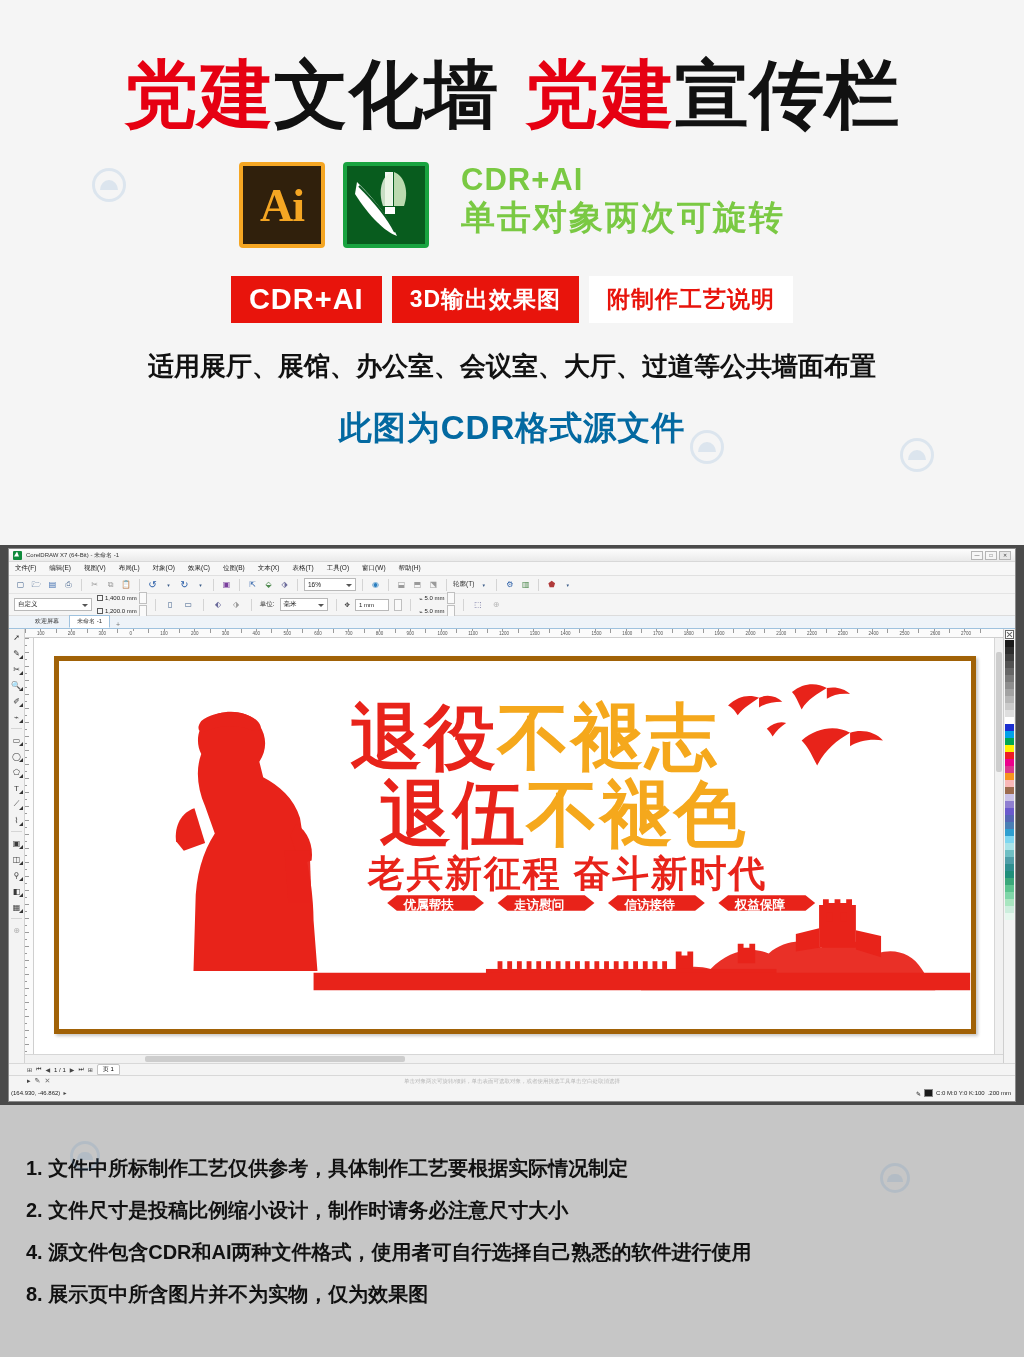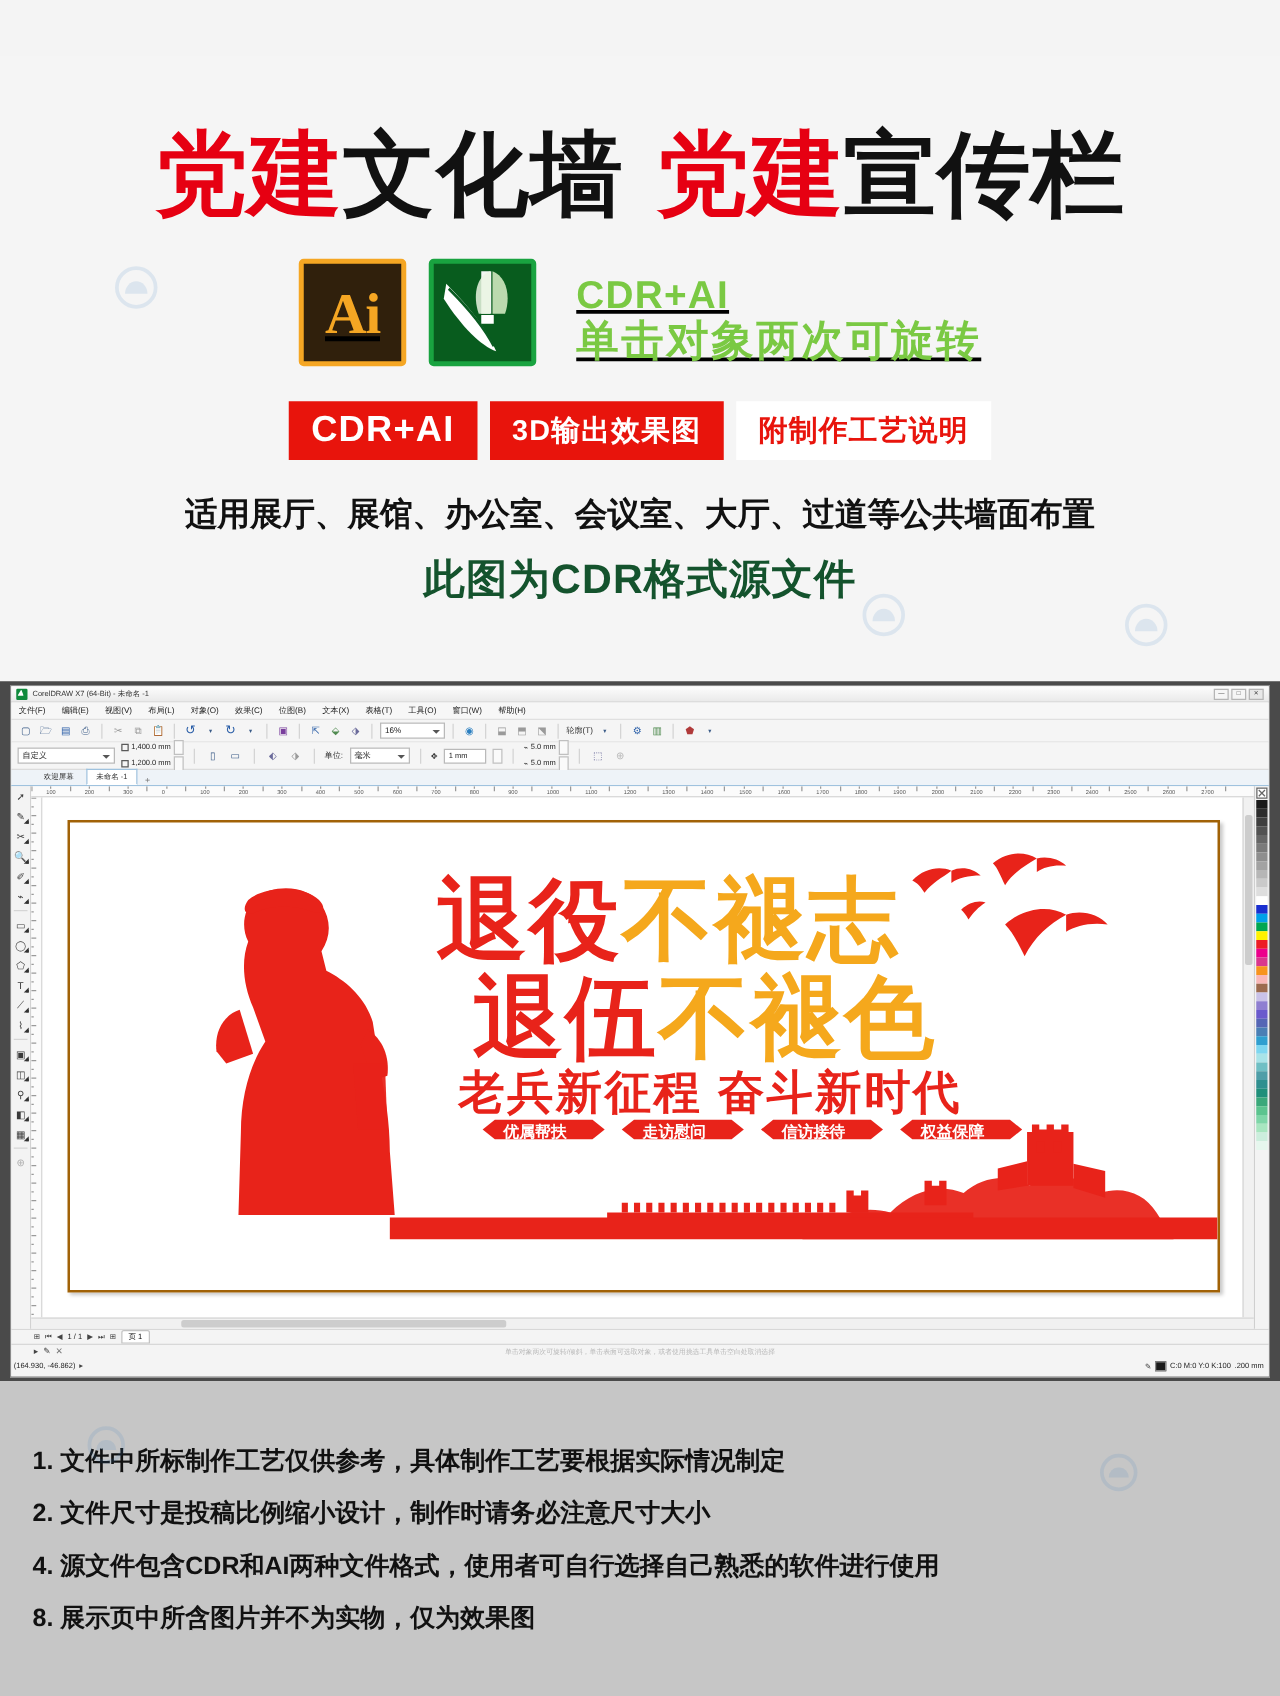--- a/index.html
+++ b/index.html
@@ -8,29 +8,29 @@
     font-family: "Liberation Sans", "DejaVu Sans", sans-serif;
     background:#f4f4f4; position:relative; overflow:hidden;
   }
 
   
   .promo { width:1024px; height:545px; background:#f5f5f5; position:relative; }
 
   .promo-title {
     text-align:center; padding-top:58px;
     font-size:74px; font-weight:bold; letter-spacing:1px;
-    white-space:nowrap; line-height:1;margin-top:45px;
+    white-space:nowrap; line-height:1;
   }
   .promo-title .red { color:#e60012; }
   .promo-title .black { color:#111; }
   .promo-title .gap { display:inline-block; width:26px; }
 
   .formats-row {
-    display:flex; align-items:flex-end; justify-content:center;
-    gap:18px; margin-top:30px;text-decoration:underline;
+    display:flex; align-items:flex-start; justify-content:center;
+    gap:18px; margin-top:30px;
   }
   .ai-icon {
     width:86px; height:86px; border:4px solid #f5a623;
     background:#30200c; border-radius:4px;
     display:flex; align-items:center; justify-content:center;
     color:#f5a623; font-size:46px; font-weight:bold;
     font-family:"Liberation Serif", serif; letter-spacing:-1px;
   }
   .cdr-icon {
     width:86px; height:86px; border:4px solid #19a340;
@@ -58,22 +58,22 @@
   .badge.solid { background:#e8140c; color:#fff; }
   .badge.hollow { background:#fff; color:#e8140c; }
   .badge.sm { font-size:23px; }
 
   .usage-line {
     text-align:center; margin-top:26px;
     font-size:26px; font-weight:bold; color:#111; letter-spacing:0px;
     white-space:nowrap;
   }
   .cdr-note {
-    text-align:center; margin-top:12px;
-    font-size:33px; font-weight:bold; color:#14532d; letter-spacing:1px;
+    text-align:center; margin-top:22px;
+    font-size:33px; font-weight:bold; color:#0369a1; letter-spacing:1px;
   }
   .wm-circ {
     position:absolute; pointer-events:none; opacity:.13;
     border-radius:50%; border:3px solid #3a7fc1;
   }
   .wm-circ::after{
     content:""; position:absolute; left:18%; top:32%;
     width:64%; height:36%; border-radius:50% 50% 0 0/100% 100% 0 0;
     background:#3a7fc1;
   }
@@ -171,21 +171,21 @@
   .canvas-row { flex:1 1 auto; display:flex; min-height:0; }
   .ruler-v { width:9px; background:#fbfbfb; border-right:1px solid #cfcfcf; position:relative; overflow:hidden; }
   .ruler-v .tick { position:absolute; left:0; height:1px; width:4px; background:#9a9a9a; }
 
   .canvas {
     flex:1 1 auto; background:#ffffff; position:relative; overflow:hidden;
   }
   .artboard {
     position:absolute; left:20px; top:18px; right:18px; bottom:20px;
     background:#fff; box-shadow:2px 2px 3px rgba(0,0,0,.22);
-    border:2px solid #a16207;
+    border:5px solid #a16207;
   }
   .art-svg { position:absolute; left:0; top:0; width:100%; height:100%; }
 
   .scroll-v { width:9px; background:#f1f1f1; border-left:1px solid #d6d6d6; position:relative; }
   .scroll-v .thumb { position:absolute; left:1px; right:1px; top:14px; height:120px; background:#cdcdcd; border-radius:2px; }
   .scroll-h { height:9px; background:#f1f1f1; border-top:1px solid #d6d6d6; position:relative; }
   .scroll-h .thumb { position:absolute; top:1px; bottom:1px; left:120px; width:260px; background:#cdcdcd; border-radius:2px; }
 
   .palette {
     width:12px; background:#f3f3f3; border-left:1px solid #cfcfcf;

